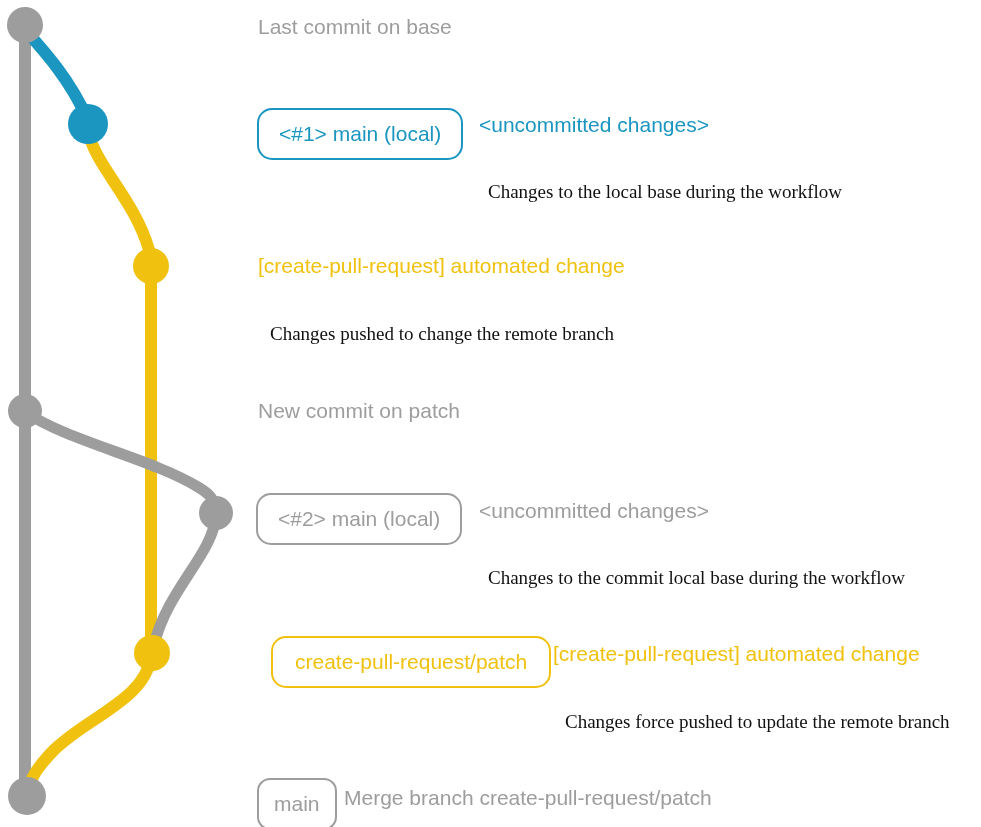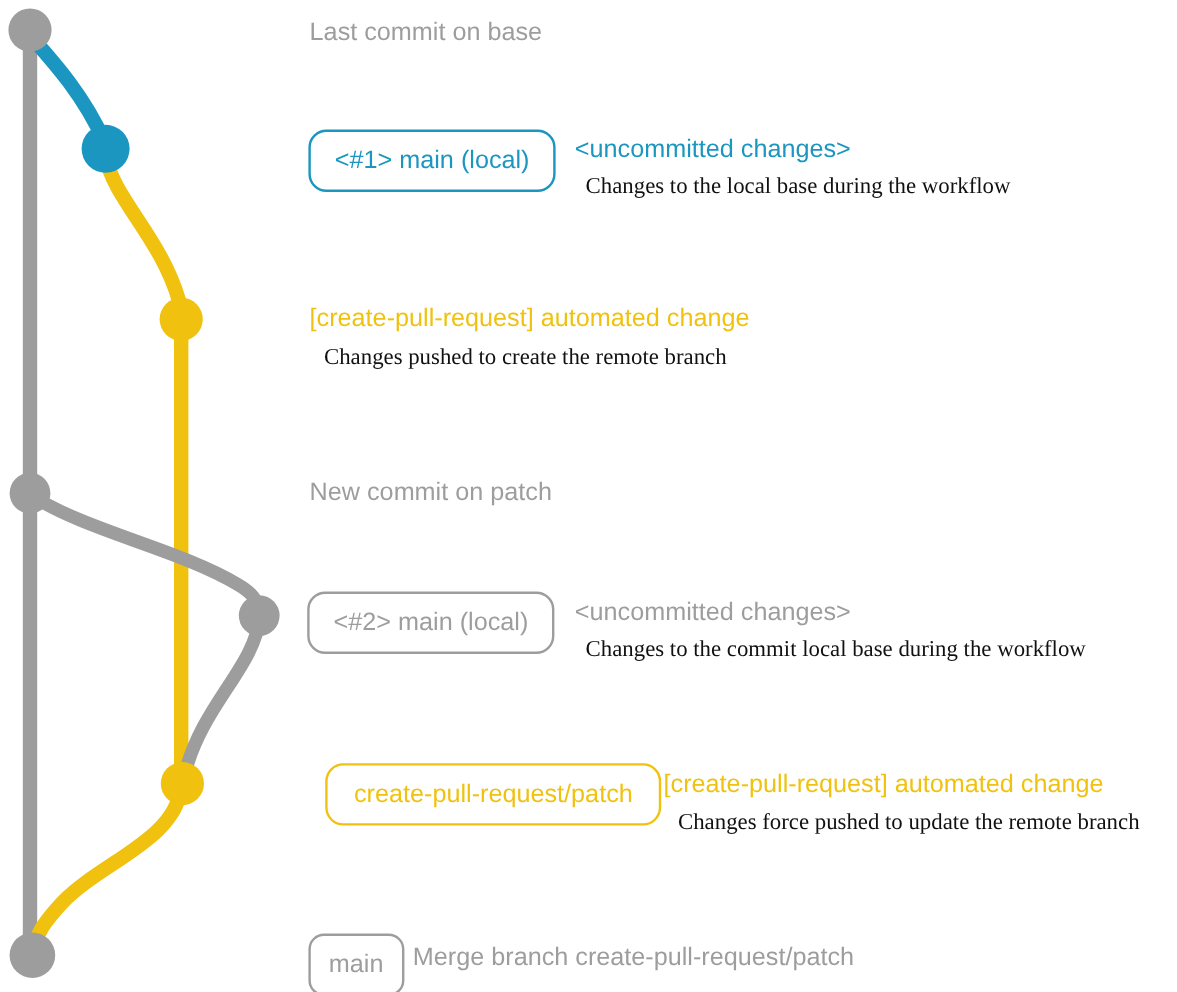--- a/index.html
+++ b/index.html
@@ -45,20 +45,21 @@
   }
   .heading.c-teal{color:var(--color-teal)}
   .heading.c-gray{color:var(--color-gray)}
   .heading.c-yellow{color:var(--color-yellow)}
   .desc{
     position:absolute;
     font-family:"Liberation Serif",serif;
     font-size:19px;line-height:22px;
     color:var(--color-text);
     white-space:nowrap;
+    margin-top:36px;
   }
 </style>
 </head>
 <body>
 
 <div class="canvas">
 
   <svg class="graph" width="981" height="827" viewBox="0 0 981 827" fill="none">
 
     <path d="M 25 25 L 25 795" stroke="var(--color-gray)" stroke-width="12"></path>
@@ -86,21 +87,21 @@
 
   <div class="caption" style="left:258px;top:15px">Last commit on base</div>
 
   <div class="badge c-teal" style="left:257px;top:108px;padding:0 20px">
     <span>&lt;#1&gt; main (local)</span>
   </div>
   <div class="heading c-teal" style="left:479px;top:113px">&lt;uncommitted changes&gt;</div>
   <div class="desc" style="left:488px;top:145px">Changes to the local base during the workflow</div>
 
   <div class="heading c-yellow" style="left:258px;top:254px">[create-pull-request] automated change</div>
-  <div class="desc" style="left:270px;top:287px">Changes pushed to create the remote branch</div>
+  <div class="desc" style="left:270px;top:287px">Changes pushed to change the remote branch</div>
 
   <div class="caption" style="left:258px;top:399px">New commit on patch</div>
 
   <div class="badge c-gray" style="left:256px;top:493px;padding:16px 20px">
     <span>&lt;#2&gt; main (local)</span>
   </div>
   <div class="heading c-gray" style="left:479px;top:499px">&lt;uncommitted changes&gt;</div>
   <div class="desc" style="left:488px;top:531px">Changes to the commit local base during the workflow</div>
 
   <div class="badge c-yellow" style="left:271px;top:636px;padding:0 22px">

